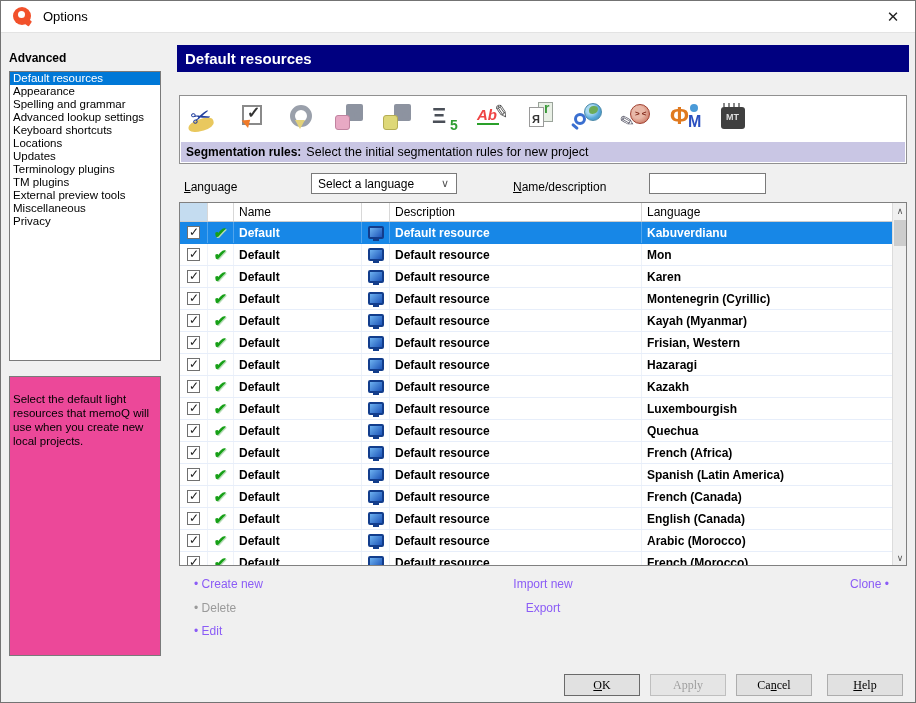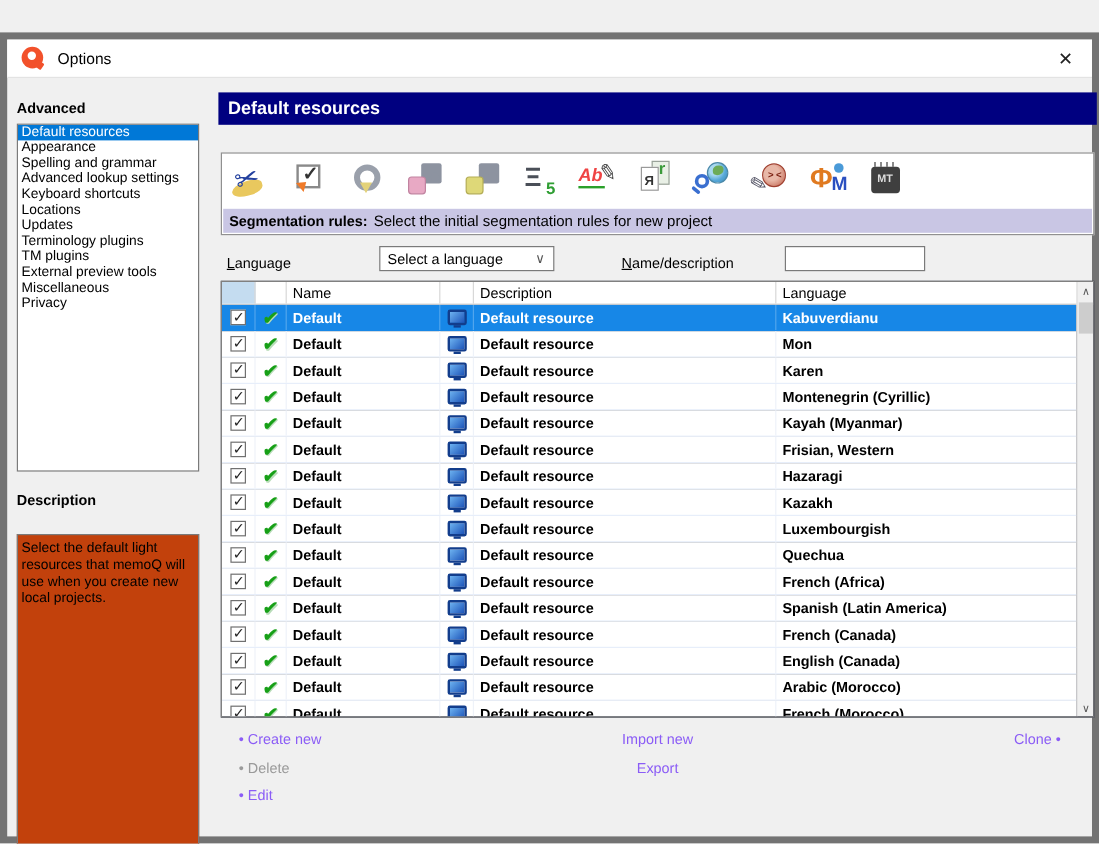--- a/index.html
+++ b/index.html
@@ -2,21 +2,21 @@
 <html><head>
 <meta charset="utf-8">
 <style>
   * { margin:0; padding:0; box-sizing:border-box; }
   html,body { width:916px; height:703px; }
   body {
     font-family:"Liberation Sans", sans-serif;
     font-size:12px; color:#000; background:#f0f0f0; position:relative;
     overflow:hidden;
   }
-  .window { position:absolute; inset:0; border:6px solid #737373; background:#f0f0f0;margin-top:27px; }
+  .window { position:absolute; inset:0; border:1px solid #737373; background:#f0f0f0; }
 
   
   .titlebar { position:absolute; left:0; top:0; width:100%; height:32px; background:#fff;
               border-bottom:1px solid #e3e3e3; display:flex; align-items:center; }
   .app-logo { width:20px; height:20px; margin-left:12px; position:relative; }
   .app-logo .ring { position:absolute; left:0; top:0; width:18px; height:18px; border-radius:50%;
                     background:#f2512b; }
   .app-logo .hole { position:absolute; left:5px; top:4px; width:7px; height:7px; border-radius:50%;
                     background:#fff; }
   .app-logo .tail { position:absolute; left:11px; top:12px; width:7px; height:6px;
@@ -27,22 +27,22 @@
 
   
   .lbl-bold { font-weight:bold; font-size:12px; }
   .category-label { position:absolute; left:8px; top:50px; }
   .category-list { position:absolute; left:8px; top:70px; width:152px; height:290px;
                    background:#fff; border:1px solid #7a7a7a; overflow:hidden; }
   .cat-item { height:13px; line-height:13px; padding-left:3px; white-space:nowrap;
               font-size:11.5px; cursor:default; }
   .cat-item.selected { background:#0078d7; color:#fff; }
   .desc-label { position:absolute; left:8px; top:377px; }
-  .desc-box { position:absolute; left:8px; top:412px; width:152px; height:280px;
-              background:#c2410c; border:1px solid #7a7a7a; padding:4px 3px;
+  .desc-box { position:absolute; left:8px; top:375px; width:152px; height:280px;
+              background:#ec4899; border:1px solid #7a7a7a; padding:15px 3px;
               font-size:11.5px; line-height:14px; }
 
   
   .page-header { position:absolute; left:176px; top:44px; width:732px; height:27px;
                  background:#000080; color:#fff; font-size:15px; font-weight:bold;
                  display:flex; align-items:center; padding-left:8px; }
 
   
   .toolbar-box { position:absolute; left:178px; top:94px; width:728px; height:69px;
                  background:#fff; border:1px solid #909090; }
@@ -165,21 +165,21 @@
   .lk-create { left:193px; top:576px; }
   .lk-import { left:0; top:576px; width:100%; text-align:center; }
   .lk-clone  { right:26px; top:576px; }
   .lk-delete { left:193px; top:600px; }
   .lk-export { left:0; top:600px; width:100%; text-align:center; }
   .lk-edit   { left:193px; top:623px; }
   .centerwrap { position:absolute; left:176px; width:732px; }
 
   
   .btn { position:absolute; top:673px; width:76px; height:22px; background:#e1e1e1;
-         border:1px solid #adadad; font-family:Liberation Mono, monospace; font-size:12px; 
+         border:1px solid #adadad; font-family:Liberation Serif, serif; font-size:12px; 
          line-height:20px; cursor:pointer; color:#000; }
   .btn.disabled { color:#9f9f9f; background:#e5e5e5; border-color:#bfbfbf; cursor:default; }
   .btn-ok { left:563px; border-color:#6a6a6a; }
   .btn-apply { left:649px; }
   .btn-cancel { left:735px; }
   .btn-help { left:826px; }
 </style>
 </head>
 <body>
 

